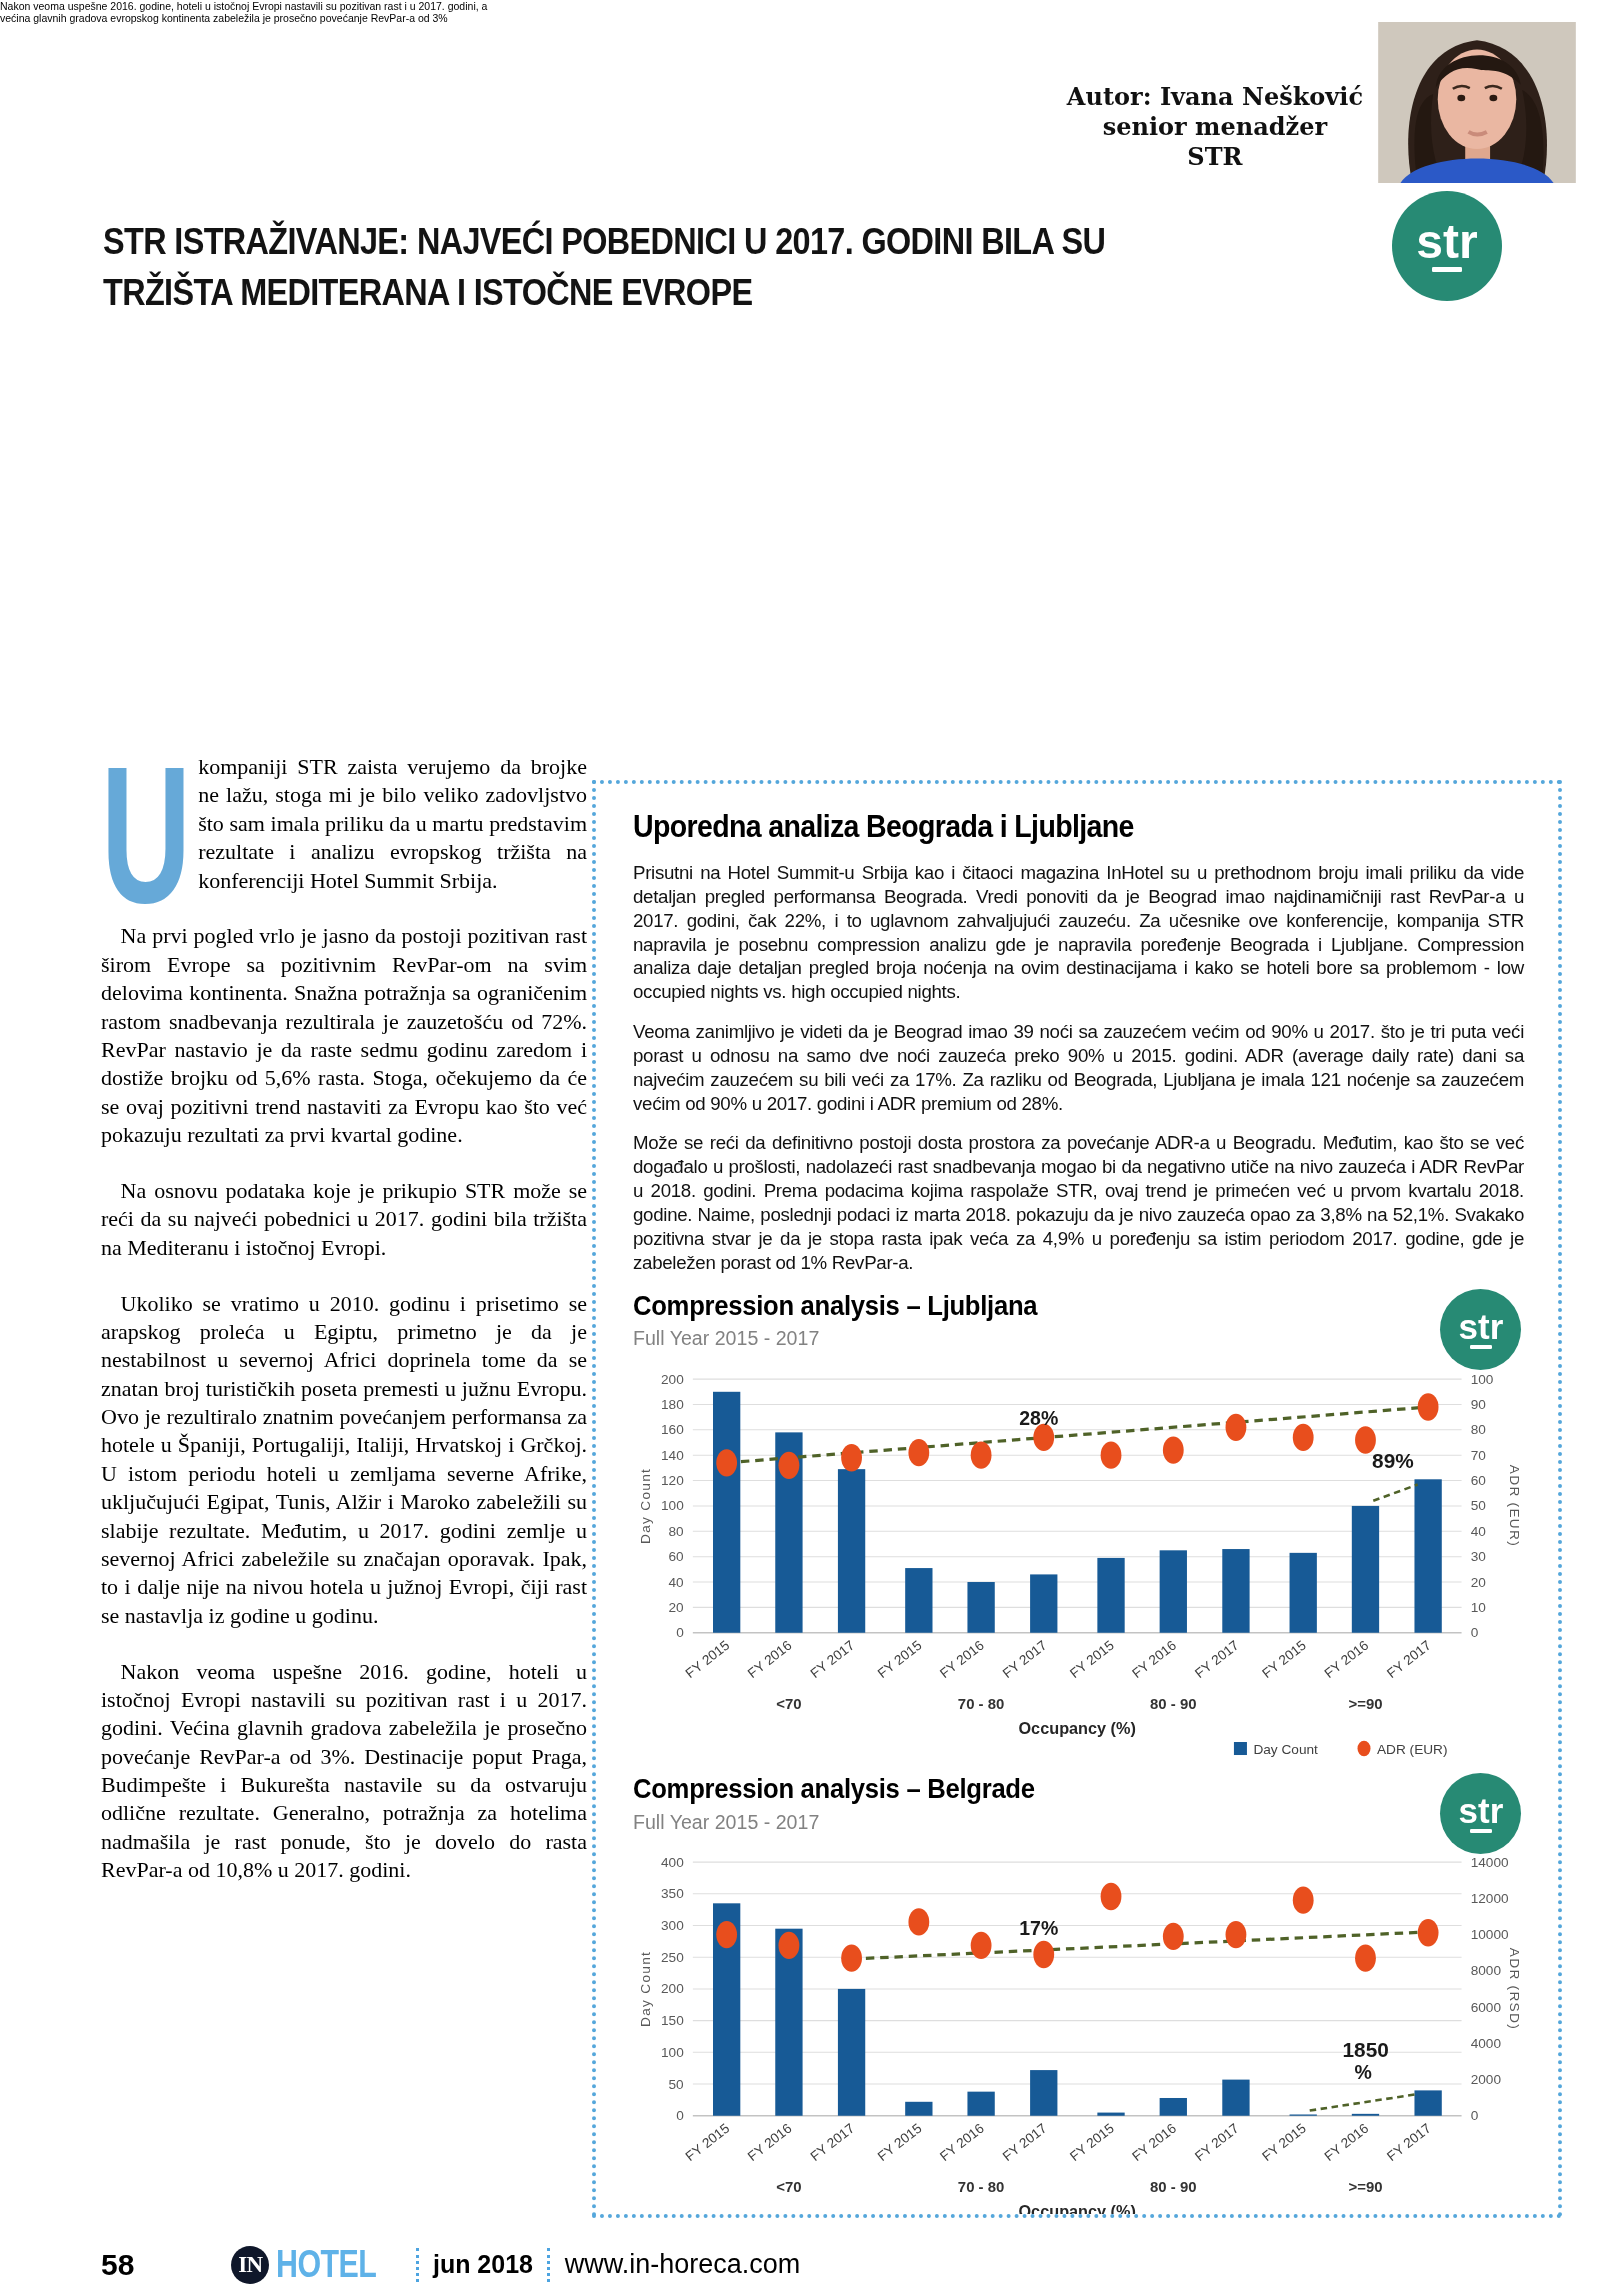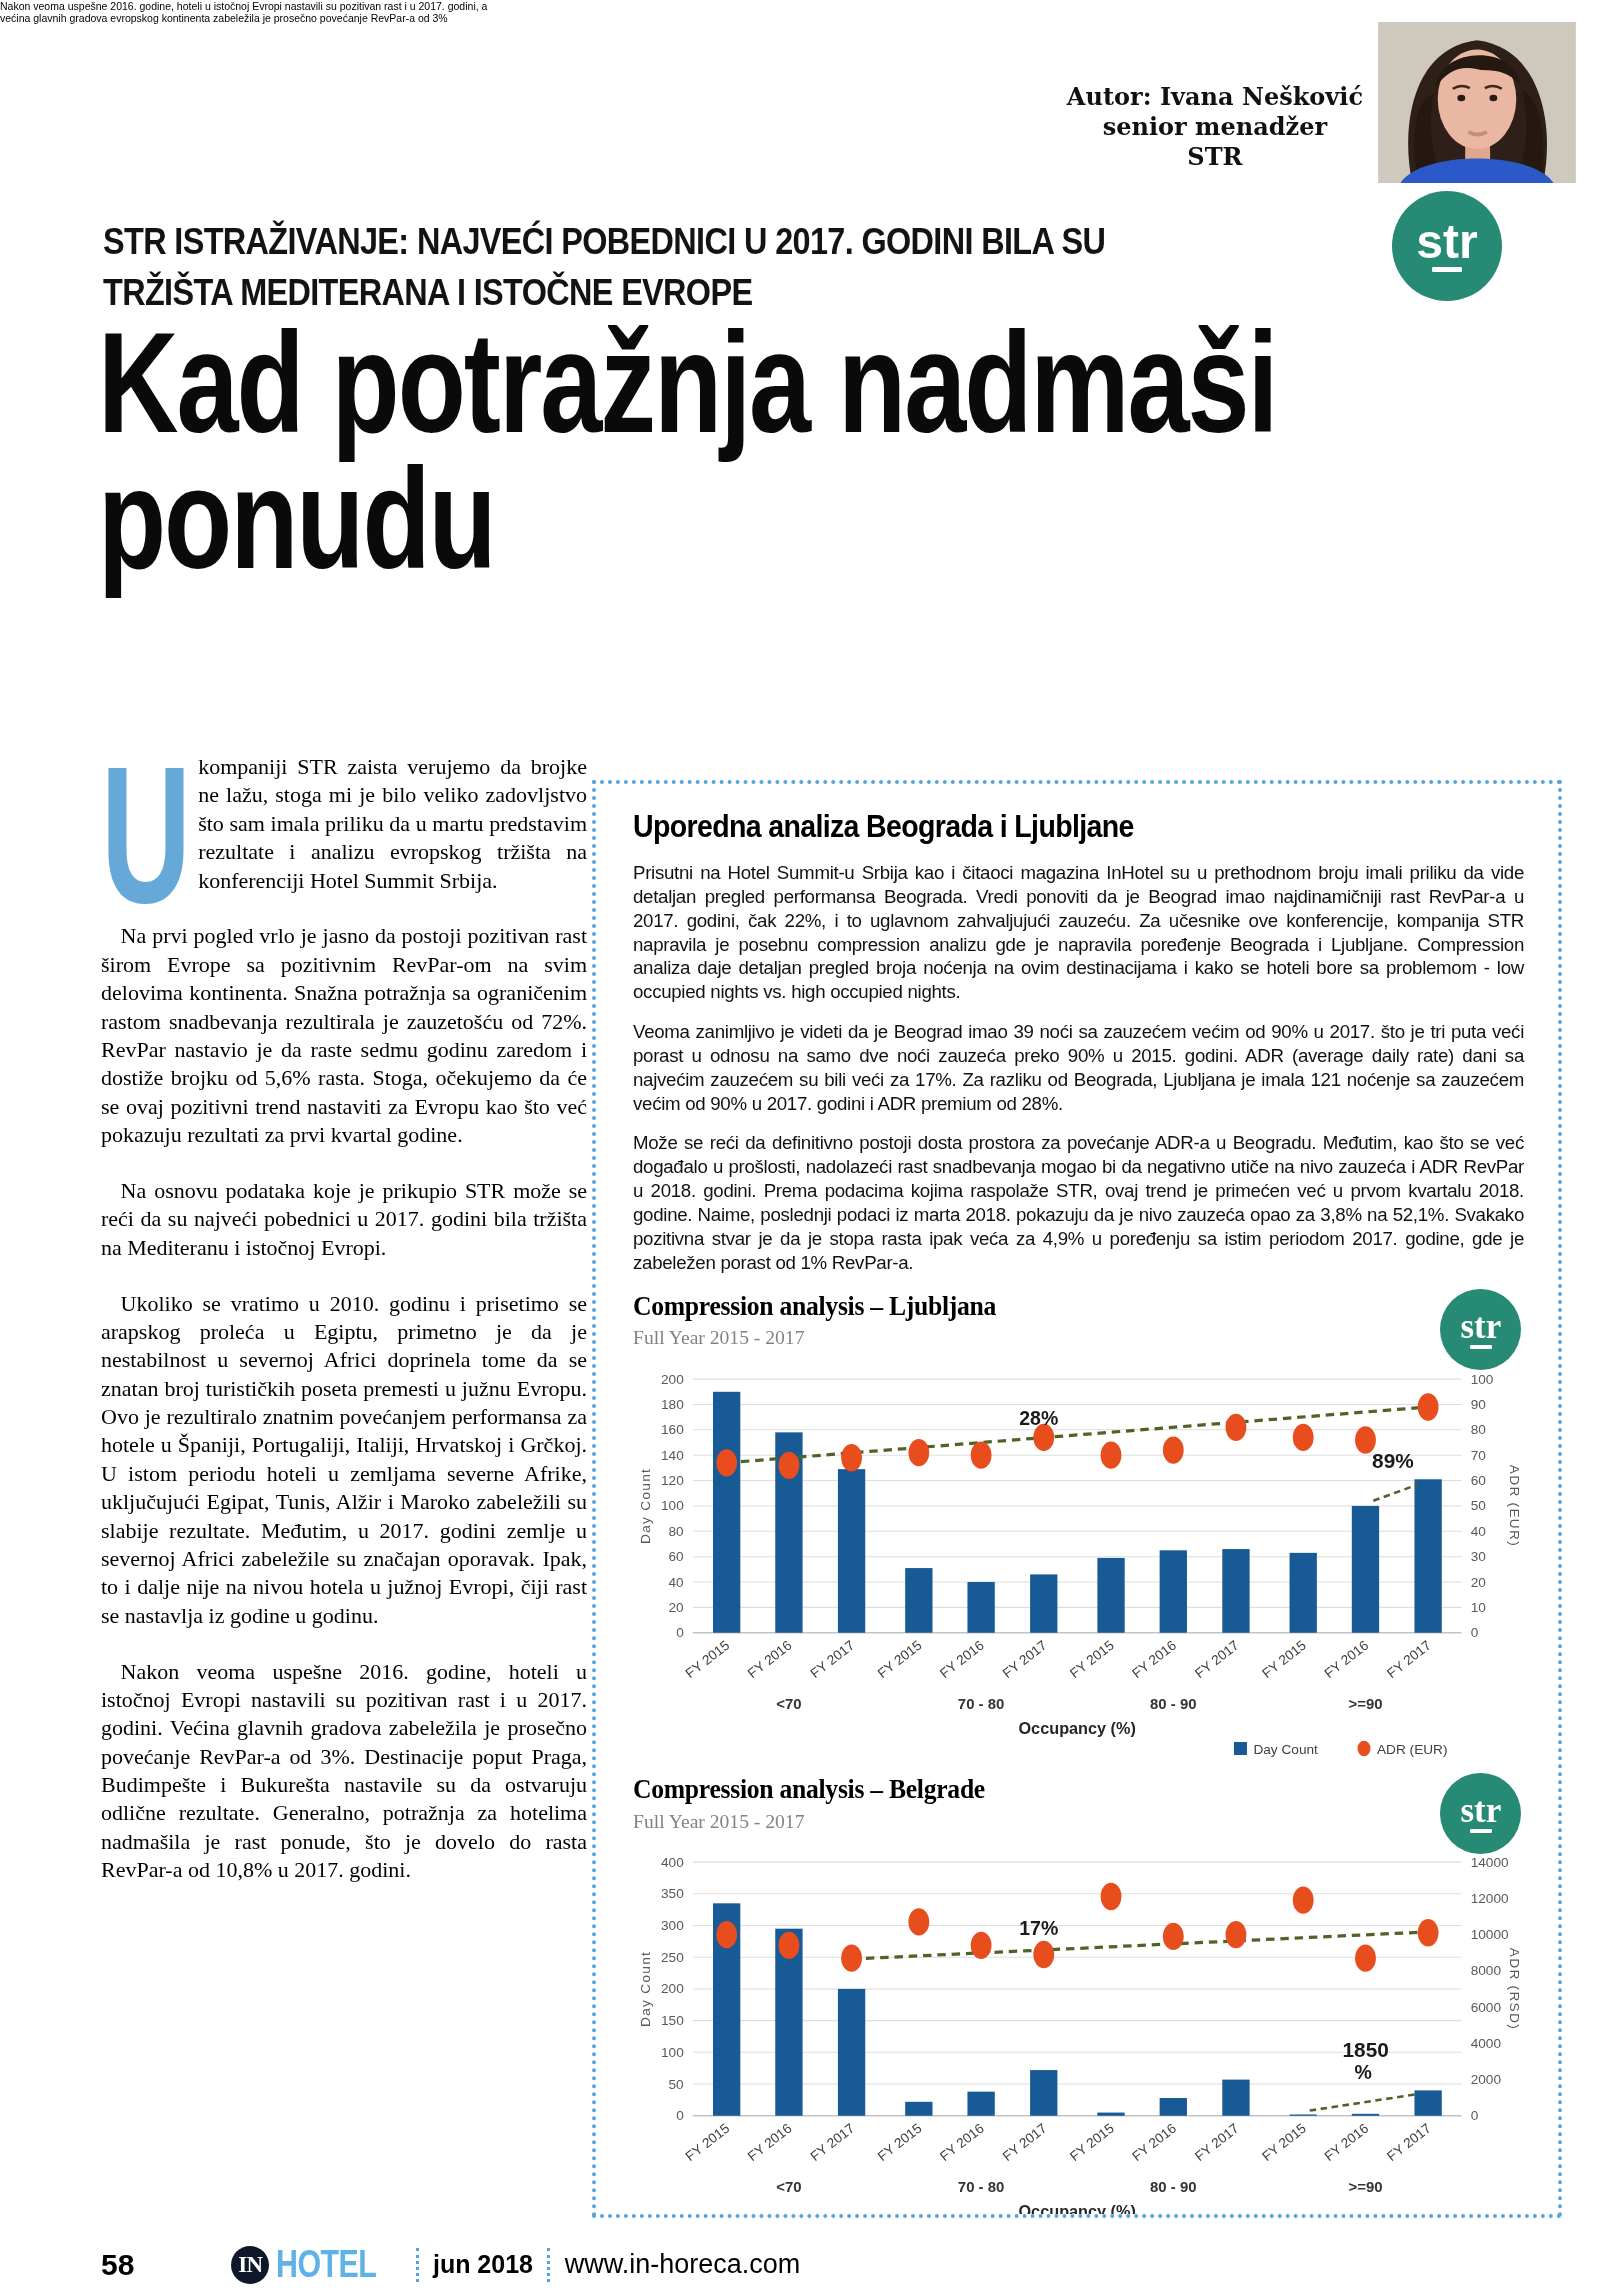--- a/index.html
+++ b/index.html
@@ -50,21 +50,21 @@
   
   .analysis-box{position:absolute;left:592px;top:780px;width:970px;height:1438px;
     box-sizing:border-box;border:4.6px dotted #55a7db;padding:25px 34px 15.7px 37px;overflow:hidden;}
   .analysis-box h2{margin:0 0 15.7px;font-size:31px;}
   .analysis-box h2 span{display:inline-block;white-space:nowrap;transform:scaleX(.92);
     transform-origin:0 50%;letter-spacing:-0.7px;}
   .analysis-box p{margin:0 0 15.7px;font-size:18.7px;line-height:1.28;letter-spacing:-0.3px;
     text-align:justify;color:#111;}
 
   .chart{margin-top:14.4px;position:relative;}
-  .chart-head{position:relative;padding-right:98px;min-height:79px;font-family:Liberation Serif, serif;}
+  .chart-head{position:relative;padding-right:98px;min-height:79px;}
   .chart-title{font-size:27px;font-weight:bold;letter-spacing:-0.3px;white-space:nowrap;
     display:inline-block;transform:scaleX(.95);transform-origin:0 50%;}
   .chart-sub{font-size:19.6px;color:#828282;margin-top:5.2px;}
   .chart-logo{position:absolute;right:2.6px;top:-1.3px;width:81px;height:81px;}
   .chart-logo .t{font-size:35px;}
   .chart-logo .u{width:22px;height:3.9px;margin-top:2.6px;}
   .chart-svg{display:block;width:100%;height:auto;font-family:"Liberation Sans",sans-serif;}
 
   
   .footer{position:absolute;left:101px;top:2243px;display:flex;align-items:center;}
@@ -114,24 +114,20 @@
     <div>TRŽIŠTA MEDITERANA I ISTOČNE EVROPE</div>
   </div>
 
   <div class="str-badge">
     <div class="str-circle">
       <span class="t">str</span>
       <span class="u"></span>
     </div>
   </div>
 
-  <h1 class="headline">
-    <div>Kad potražnja nadmaši</div>
-    <div>ponudu</div>
-  </h1>
 
   <p class="lead">
     </p>
     <div>Nakon veoma uspešne 2016. godine, hoteli u istočnoj Evropi nastavili su pozitivan rast i u 2017. godini, a</div>
     <div>većina glavnih gradova evropskog kontinenta zabeležila je prosečno povećanje RevPar-a od 3%</div>
   <p></p>
 
   <div class="left-col">
     <p class="first"><span class="dropcap">U</span><span>kompaniji STR zaista verujemo da brojke ne lažu, stoga mi je bilo veliko zadovljstvo što sam imala priliku da u martu predstavim rezultate i analizu evropskog tržišta na konferenciji Hotel Summit Srbija.</span></p>
     <p>Na prvi pogled vrlo je jasno da postoji pozitivan rast širom Evrope sa pozitivnim RevPar-om na svim delovima kontinenta. Snažna potražnja sa ograničenim rastom snadbevanja rezultirala je zauzetošću od 72%. RevPar nastavio je da raste sedmu godinu zaredom i dostiže brojku od 5,6% rasta.  Stoga, očekujemo da će se ovaj pozitivni trend nastaviti za Evropu kao što već pokazuju rezultati za prvi kvartal godine.</p>

